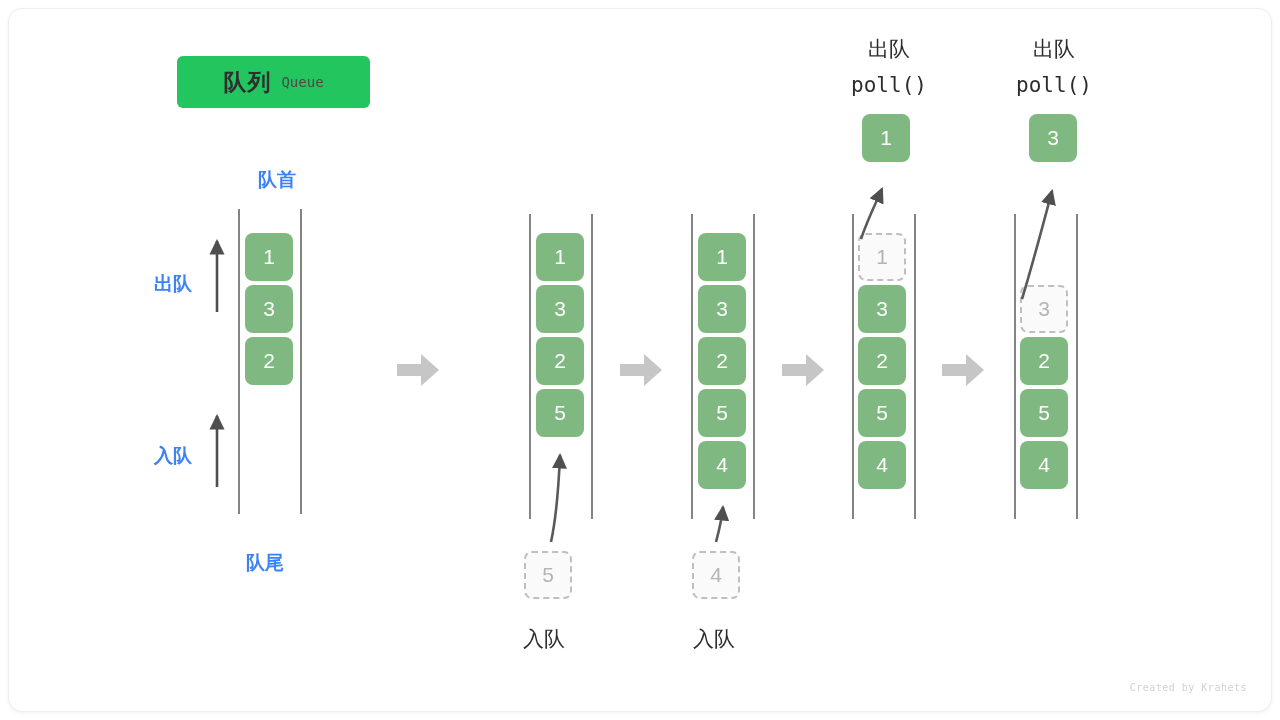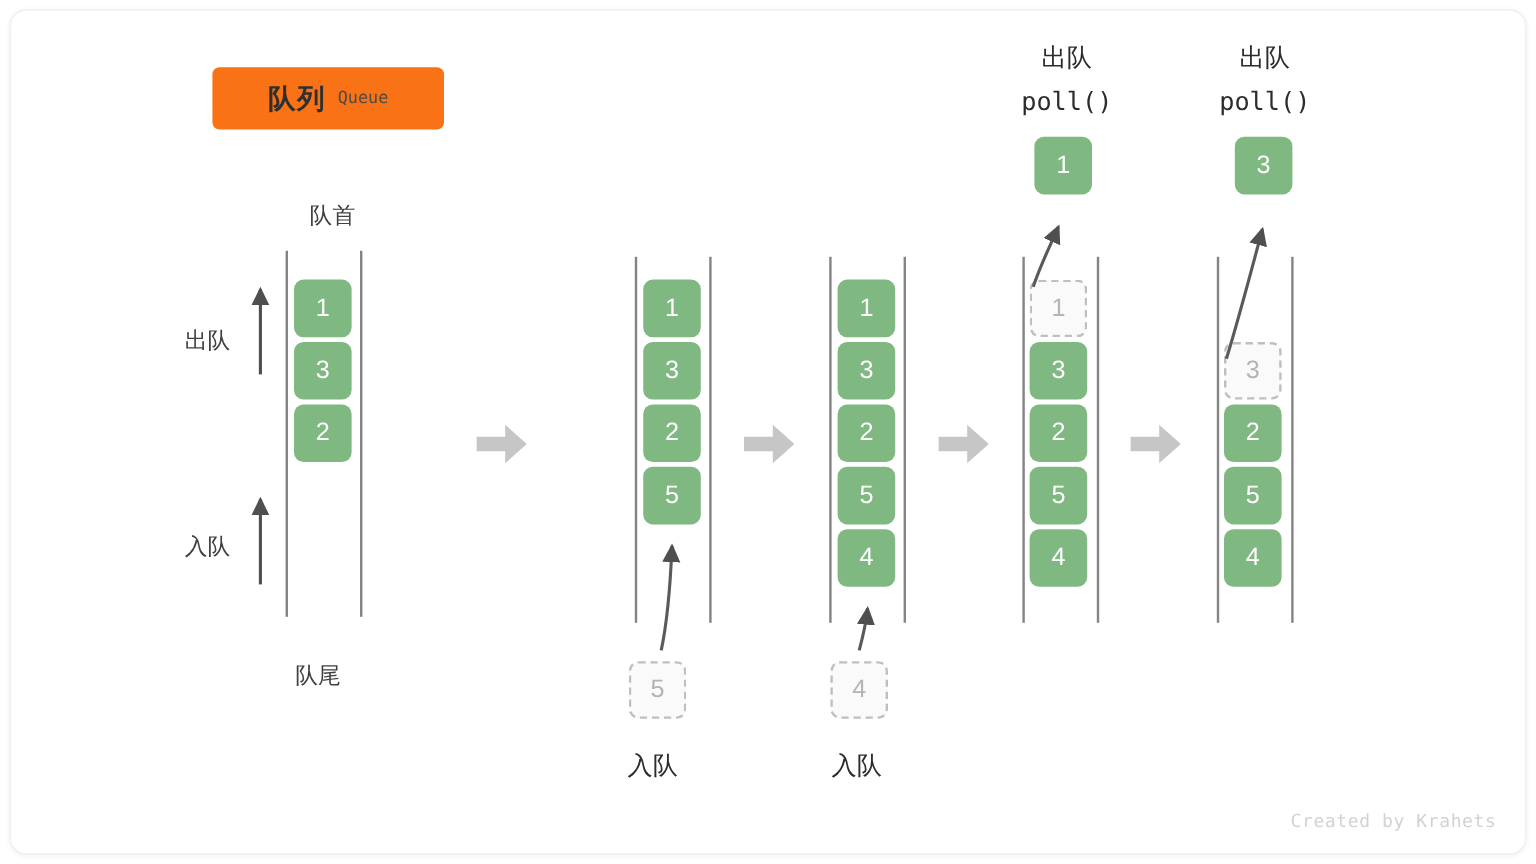--- a/index.html
+++ b/index.html
@@ -27,21 +27,21 @@
     overflow: hidden;
   }
 
   
   #title-chip {
     position: absolute;
     left: 168px;
     top: 47px;
     width: 193px;
     height: 52px;
-    background: #f97316;
+    background: #22c55e;
     border-radius: 6px;
     display: flex;
     align-items: center;
     justify-content: center;
     gap: 10px;
   }
   #title-chip .cn {
     font-size: 23px;
     font-weight: bold;
     color: #2f2f2f;
@@ -50,22 +50,22 @@
   #title-chip .en {
     font-family: "DejaVu Sans Mono", "Liberation Mono", monospace;
     font-size: 14px;
     color: #4a4a4a;
   }
 
   
   .cn-label {
     position: absolute;
     font-size: 19px;
-    font-weight: normal;
-    color: #404040;
+    font-weight: bold;
+    color: #3b82f6;
     white-space: nowrap;
   }
   .op-label {
     position: absolute;
     text-align: center;
     white-space: nowrap;
     line-height: 36px;
   }
   .op-label .cn {
     display: block;
@@ -124,21 +124,21 @@
     width: 1264px; height: 704px;
     pointer-events: none;
   }
 
   
   #credit {
     position: absolute;
     right: 24px;
     bottom: 18px;
     font-family: "DejaVu Sans Mono", "Liberation Mono", monospace;
-    font-size: 15px;
+    font-size: 10px;
     color: #d2d2d2;
     letter-spacing: .5px;
   }
 </style>
 </head>
 <body>
 
 <div id="card">
 
   <div id="title-chip">

